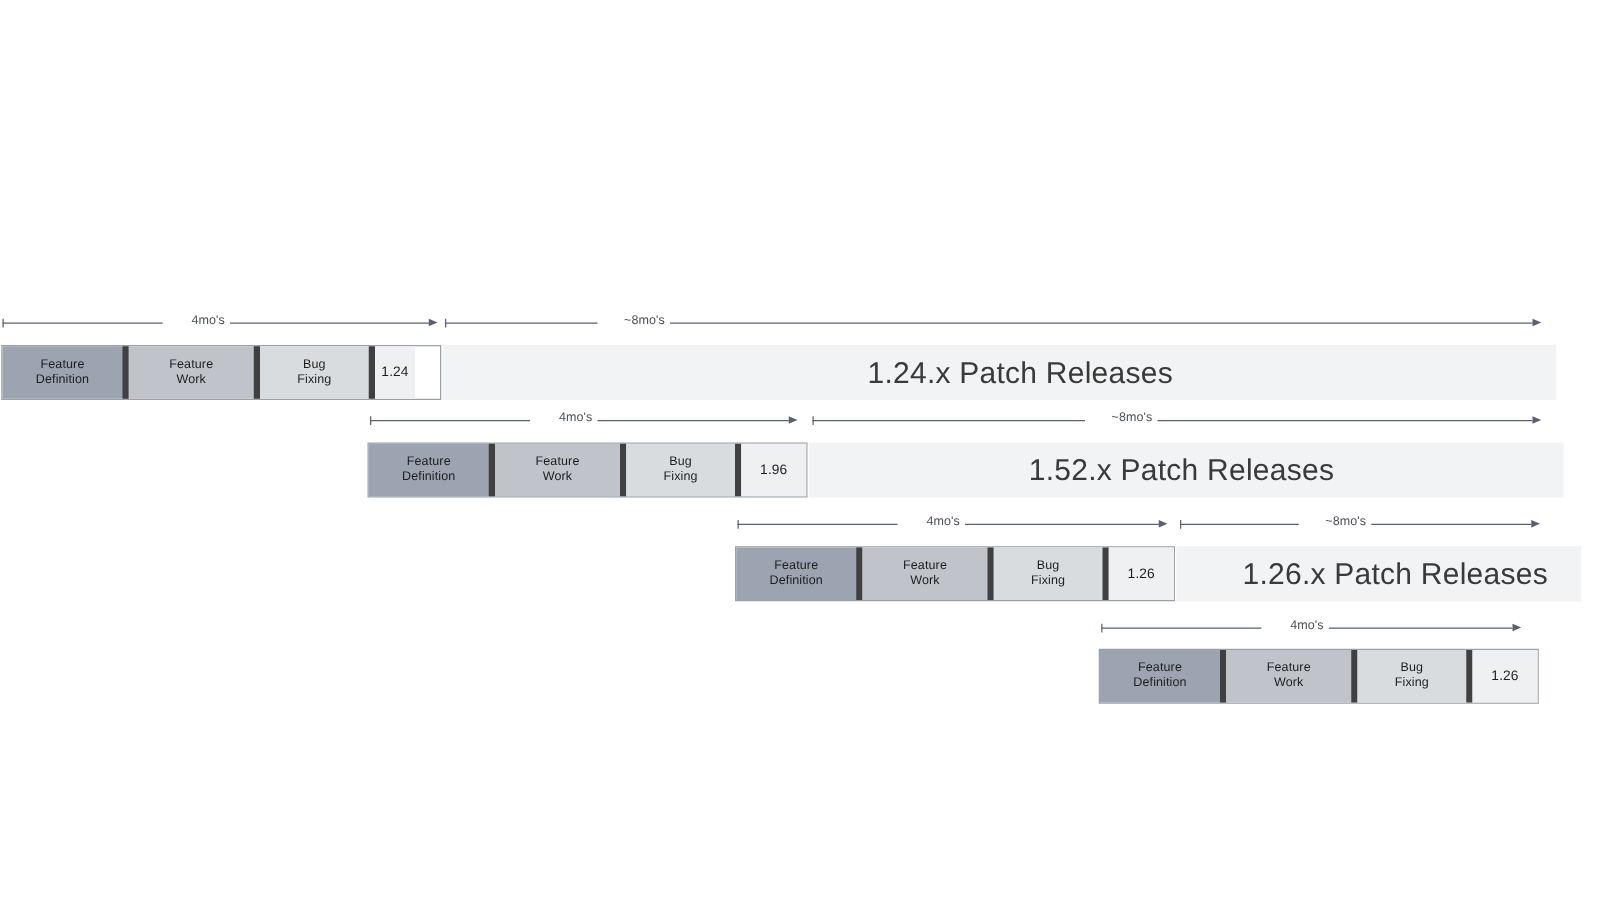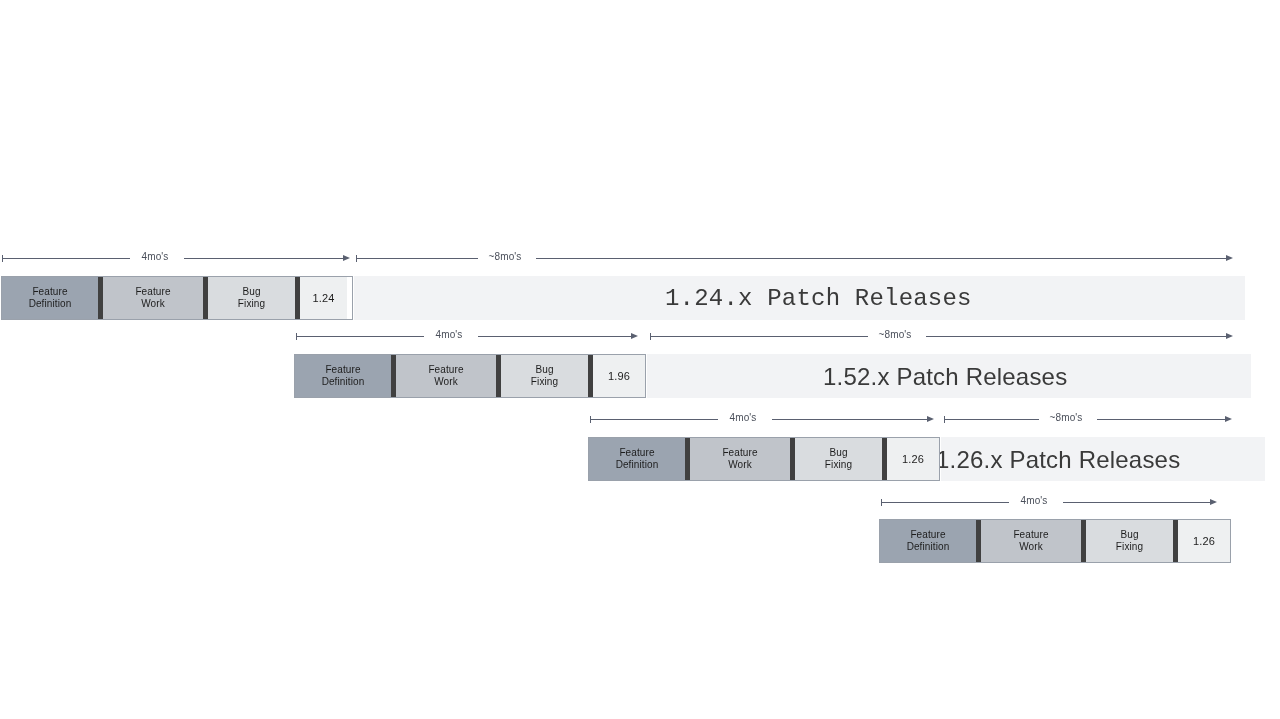--- a/index.html
+++ b/index.html
@@ -97,33 +97,33 @@
     border-top: 3.5px solid transparent;
     border-bottom: 3.5px solid transparent;
     border-left: 7px solid #5a6070;
   }
   .measure .mlabel {
     position: absolute;
     top: -1px;
     font-size: 10px;
     color: #4a4f5a;
     white-space: nowrap;
-    text-align: center;
+    text-align: right;
     letter-spacing: 0.1px;
   }
 </style>
 </head>
 <body>
 
 <div id="stage">
 
   <div class="release-row">
 
     <div class="patch-band" style="left:354px; top:276px; width:891px; height:44px;"></div>
-    <div class="patch-band-label" style="left:665px; top:285px; font-size:24px;font-family:Liberation Mono, monospace;">1.24.x Patch Releases</div>
+    <div class="patch-band-label" style="left:694px; top:285px; font-size:24px;">1.24.x Patch Releases</div>
 
     <div class="measure" style="left:2px; top:252px; width:348px;">
       <div class="tail" style="left:0px;"></div>
       <div class="seg" style="left:0px; width:128px;"></div>
       <div class="mlabel" style="left:128px; width:50px;">4mo's</div>
       <div class="seg" style="left:182px; width:159px;"></div>
       <div class="head" style="left:341px;"></div>
     </div>
 
     <div class="measure" style="left:356px; top:252px; width:878px;">
@@ -140,21 +140,21 @@
         <span class="ln">Definition</span>
       </div>
       <div class="phase-box p-work" style="width:105px;">
         <span class="ln">Feature</span>
         <span class="ln">Work</span>
       </div>
       <div class="phase-box p-bug" style="width:92px;">
         <span class="ln">Bug</span>
         <span class="ln">Fixing</span>
       </div>
-      <div class="phase-box p-ver" style="width:47px;">1.24</div>
+      <div class="phase-box p-ver" style="width:32px;">1.24</div>
     </div>
   </div>
 
   <div class="release-row">
 
     <div class="patch-band" style="left:647px; top:354px; width:604px; height:44px;"></div>
     <div class="patch-band-label" style="left:823px; top:363px; font-size:24px;">1.52.x Patch Releases</div>
 
     <div class="measure" style="left:296px; top:330px; width:348px;">
       <div class="tail" style="left:0px;"></div>
@@ -185,21 +185,21 @@
         <span class="ln">Bug</span>
         <span class="ln">Fixing</span>
       </div>
       <div class="phase-box p-ver" style="width:52px;">1.96</div>
     </div>
   </div>
 
   <div class="release-row">
 
     <div class="patch-band" style="left:941px; top:437px; width:324px; height:44px;"></div>
-    <div class="patch-band-label" style="left:936px; top:446px; font-size:24px;">1.26.x Patch Releases</div>
+    <div class="patch-band-label" style="left:994px; top:446px; font-size:24px;">1.26.x Patch Releases</div>
 
     <div class="measure" style="left:590px; top:413px; width:348px;">
       <div class="tail" style="left:0px;"></div>
       <div class="seg" style="left:0px; width:128px;"></div>
       <div class="mlabel" style="left:128px; width:50px;">4mo's</div>
       <div class="seg" style="left:182px; width:155px;"></div>
       <div class="head" style="left:337px;"></div>
     </div>
 
     <div class="measure" style="left:944px; top:413px; width:290px;">

